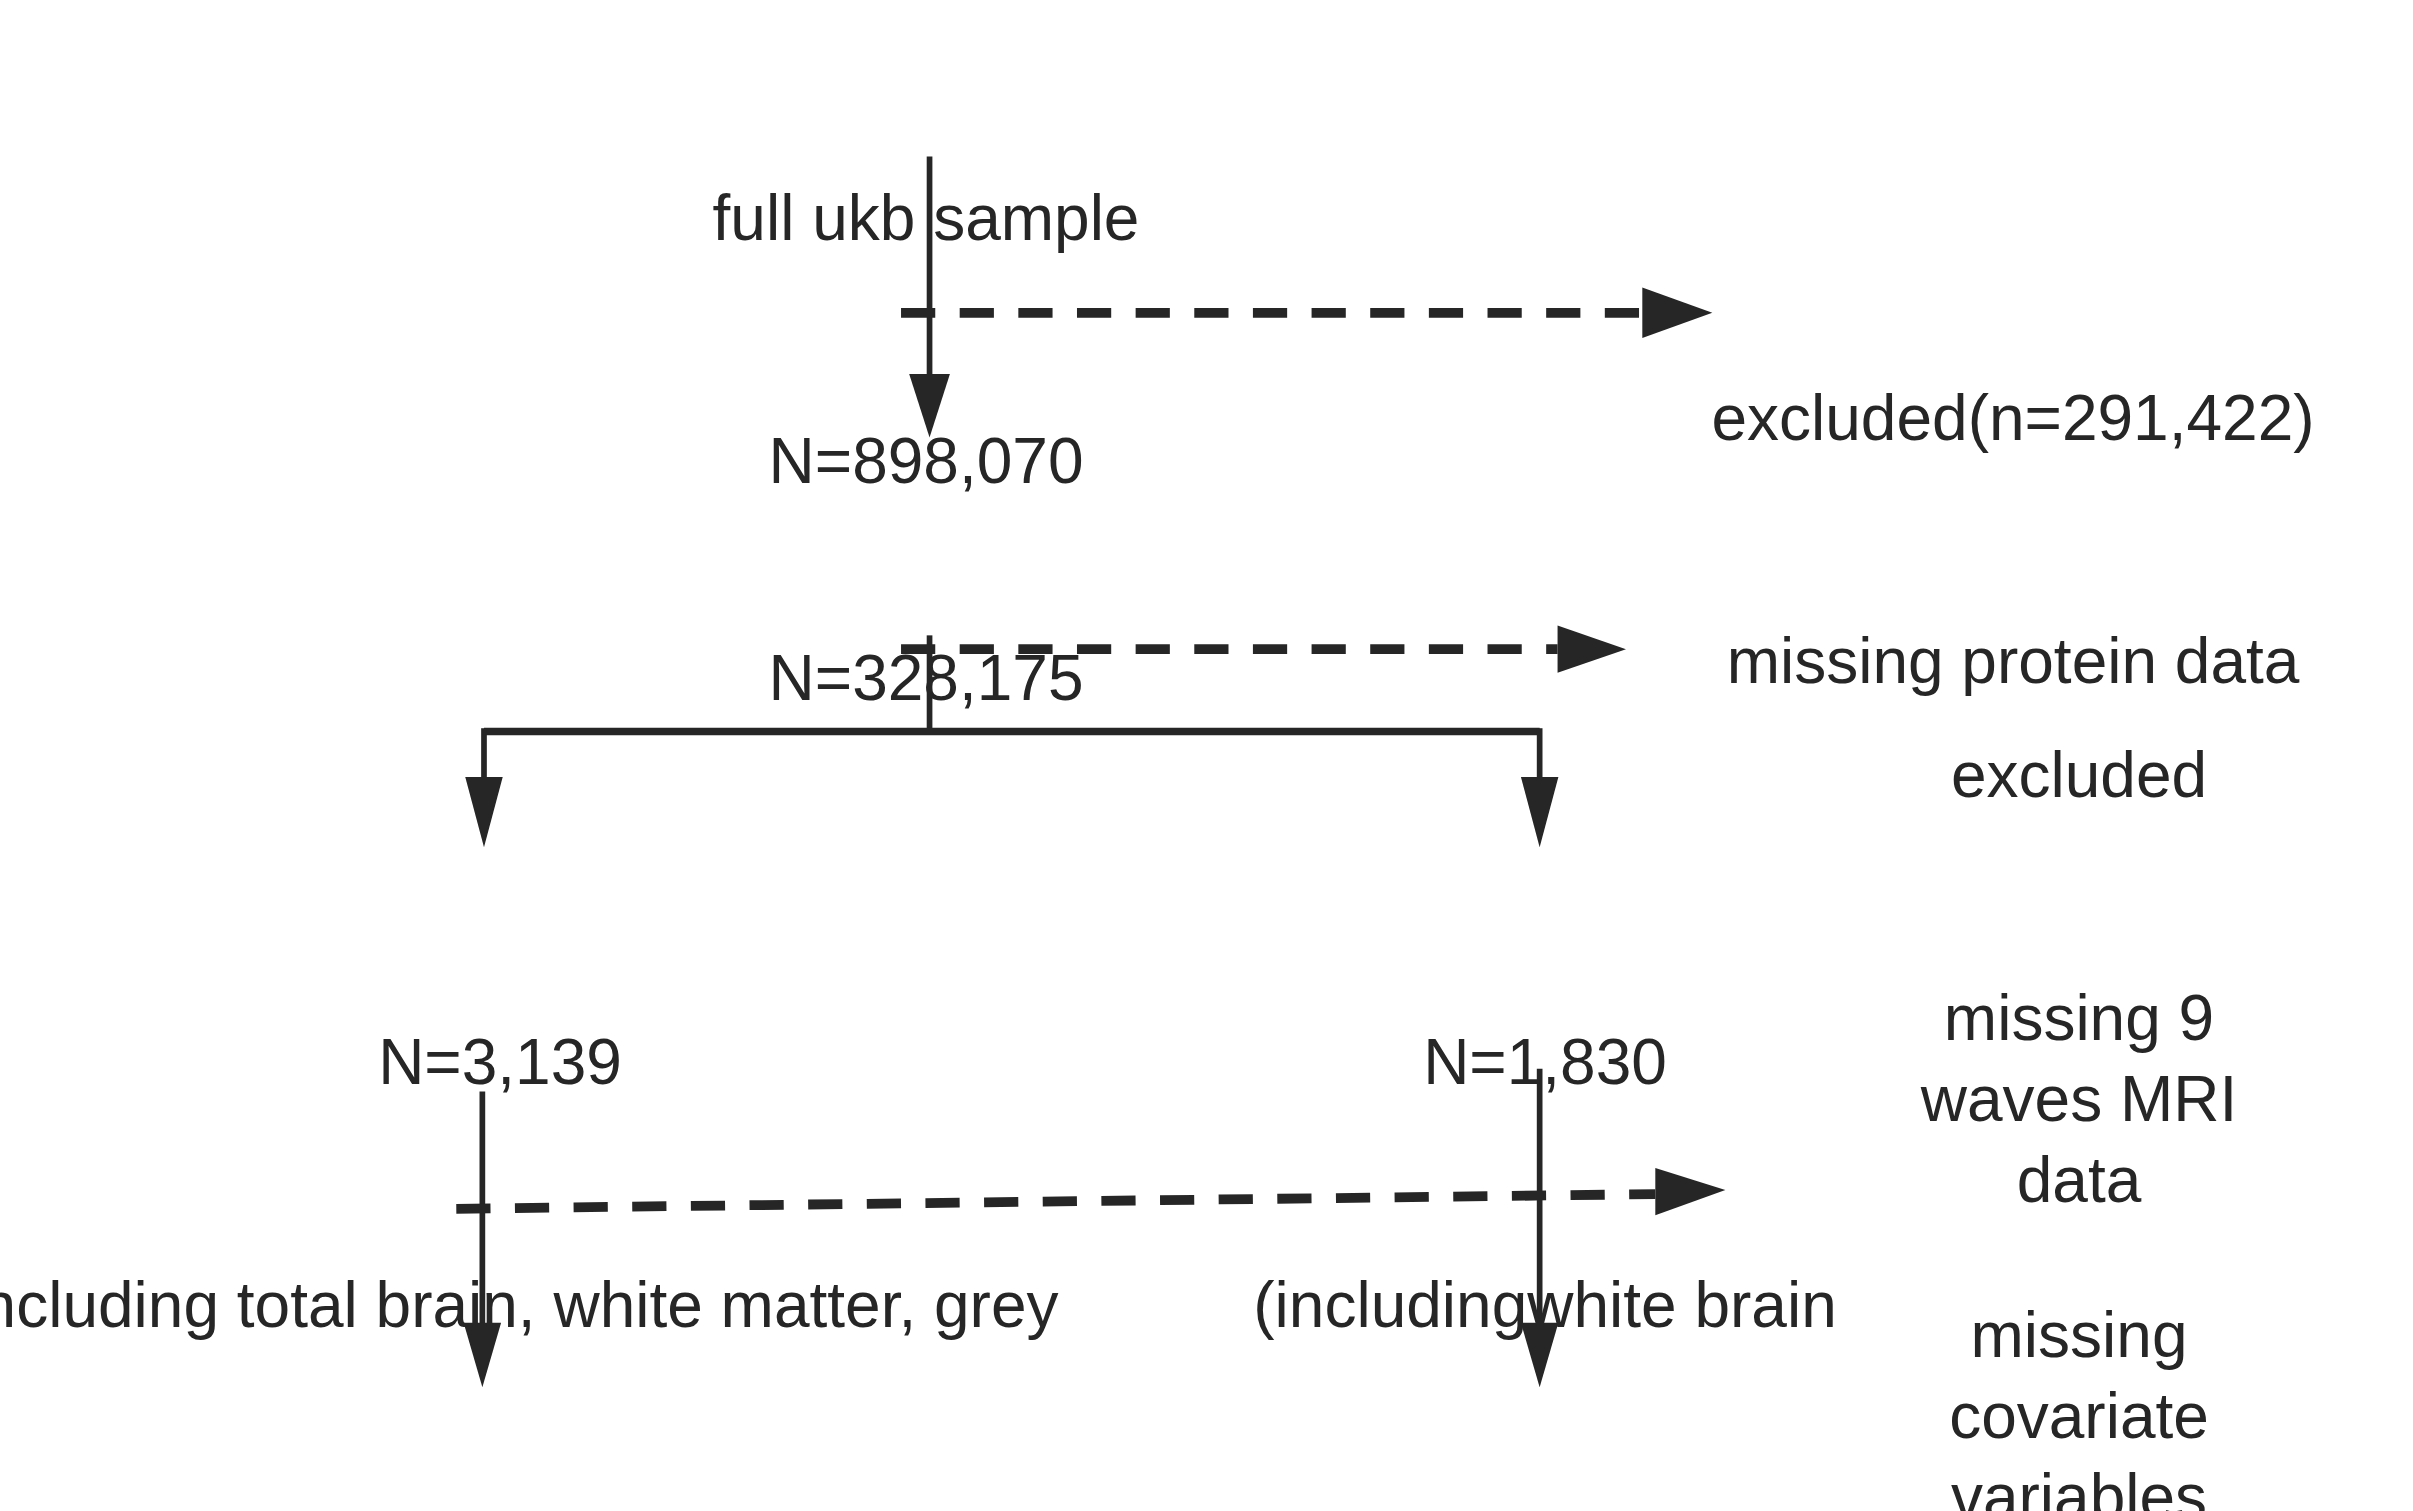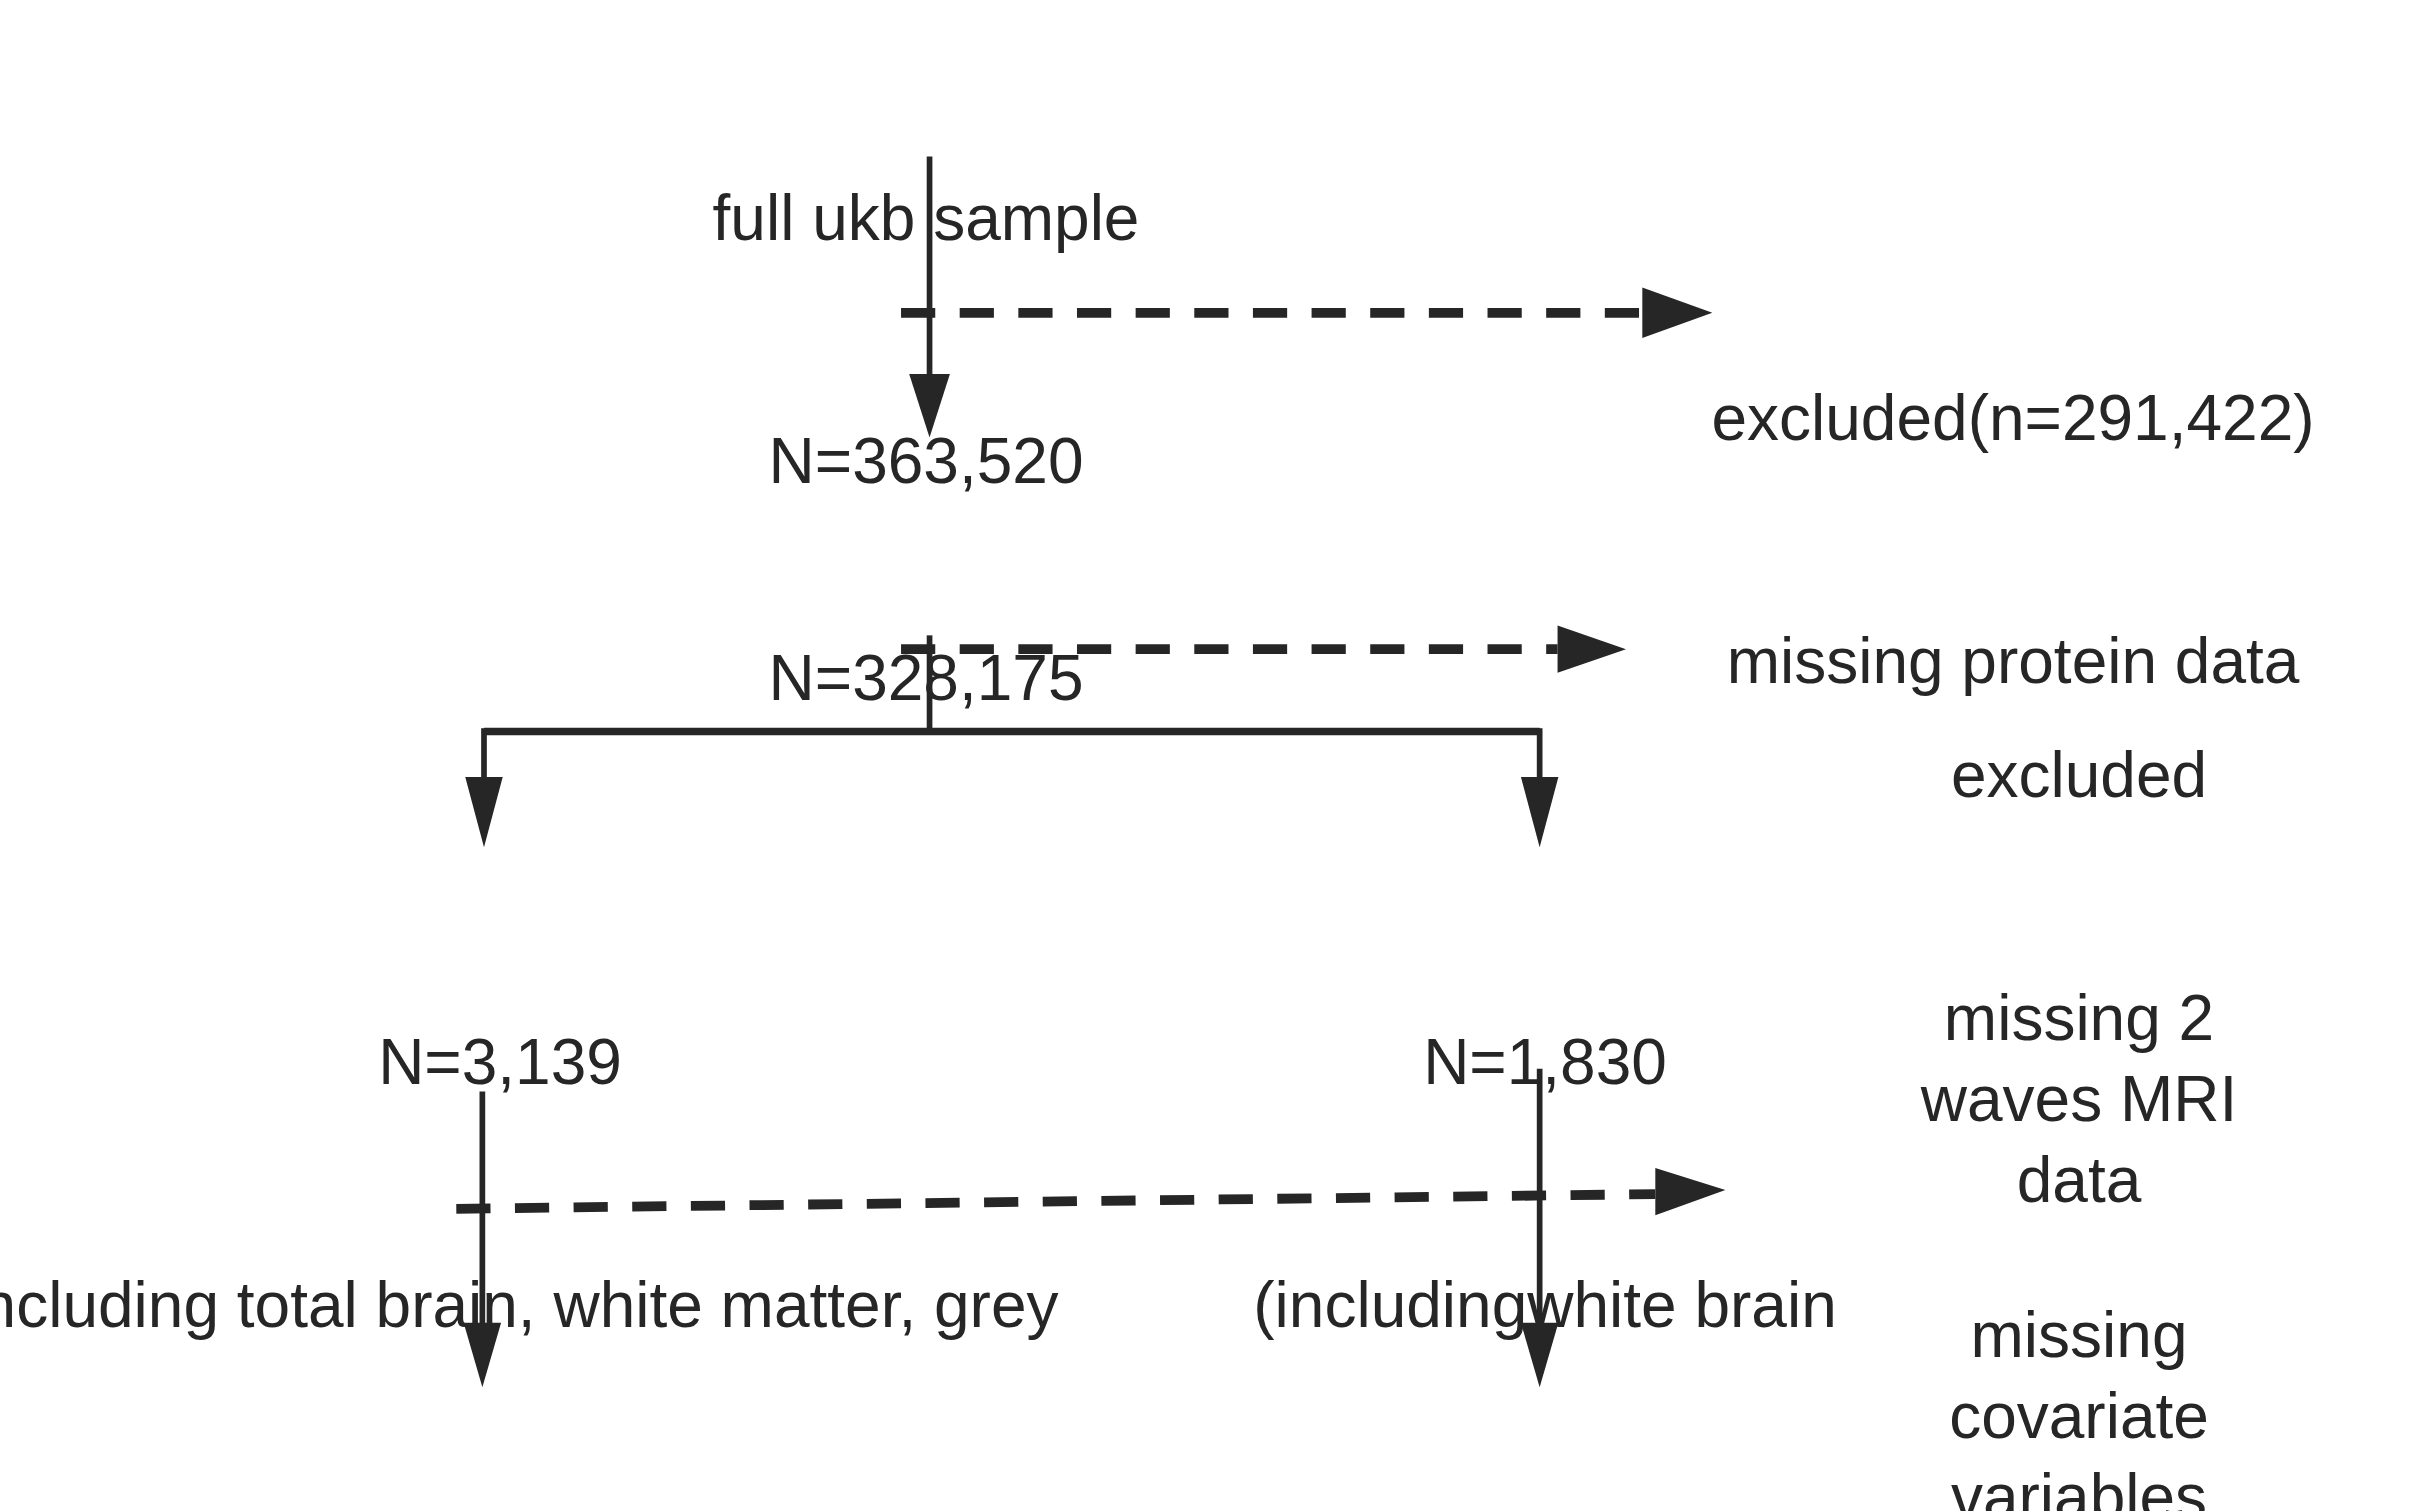--- a/index.html
+++ b/index.html
@@ -84,35 +84,35 @@
     </g>
 
     <g>
       <line x1="560" y1="1484" x2="2032" y2="1466" stroke="#262626" stroke-width="12" stroke-dasharray="42 30"></line>
       <polygon points="2032,1434 2032,1492 2118,1461" fill="#262626"></polygon>
     </g>
   </svg>
 
   <div class="txt" style="left:926px; top:16.3px;">
     <div>full ukb sample</div>
-    <div>N=363,520</div>
+    <div>N=898,070</div>
   </div>
 
   <div class="txt" style="left:2013px; top:216px;">
     <div>excluded(n=291,422)</div>
     <div>missing protein data</div>
   </div>
 
   <div class="txt" style="left:926px; top:476px;">
     <div>N=328,175</div>
   </div>
 
   <div class="txt" style="left:2079px; top:573px;">
     <div>excluded</div>
-    <div>missing 2 waves MRI data</div>
+    <div>missing 9 waves MRI data</div>
   </div>
 
   <div class="txt" style="left:500px; top:860px;">
     <div>N=3,139</div>
     <div>(Including total brain, white matter, grey</div>
     
   </div>
 
   <div class="txt" style="left:1545px; top:860px;">
     <div>N=1,830</div>

